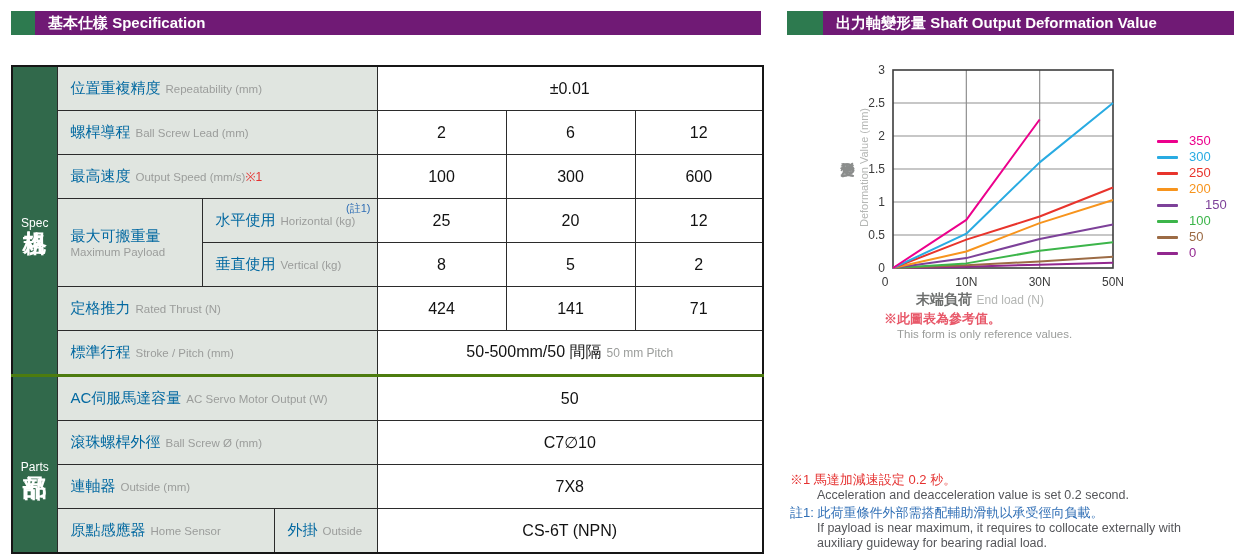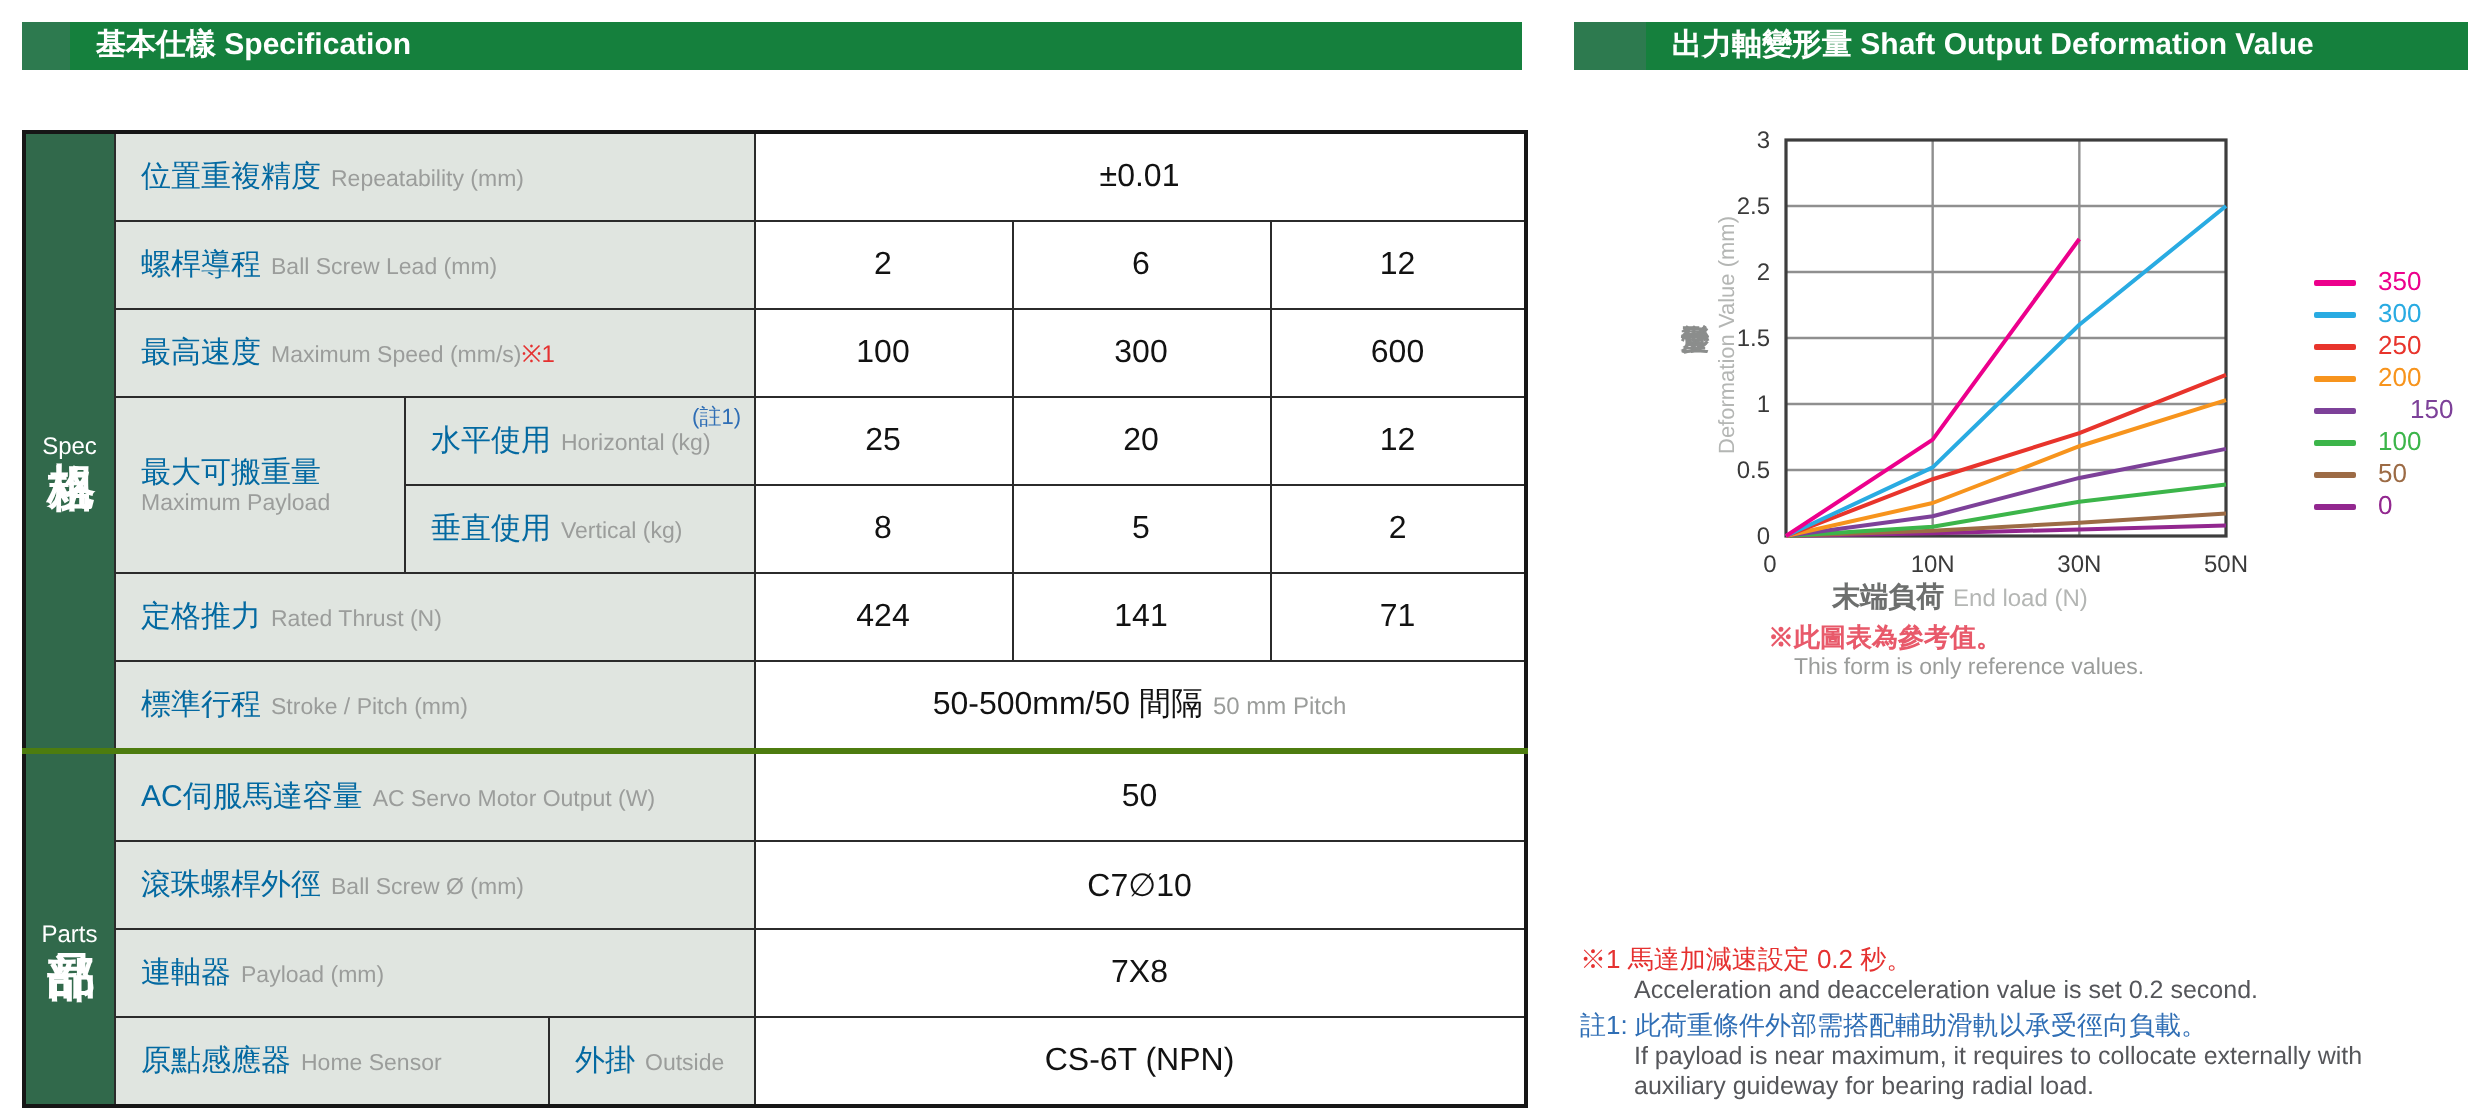--- a/index.html
+++ b/index.html
@@ -3,21 +3,21 @@
 <meta charset="utf-8">
 <style>
   html,body{margin:0;padding:0;}
   body{
     width:1234px;height:560px;background:#ffffff;position:relative;
     font-family:"Liberation Sans",sans-serif;overflow:hidden;
   }
   
   .hdr{position:absolute;display:flex;height:24px;}
   .hdr .sq{background:#2d7a4f;}
-  .hdr .bar{background:#15803d;color:#fff;font-weight:bold;font-size:15px;
+  .hdr .bar{background:#701a75;color:#fff;font-weight:bold;font-size:15px;
     line-height:24px;padding-left:13px;flex:1;white-space:nowrap;}
   #hdr-left{left:11px;top:11px;width:750px;}
   #hdr-left .sq{width:24px;}
   #hdr-right{left:787px;top:11px;width:506px;}
   #hdr-right .sq{width:36px;}
   
   table.spec{position:absolute;left:11px;top:65px;width:751px;
     border-collapse:collapse;table-layout:fixed;border:2px solid #161616;}
   .spec td{border:1px solid #2b2b2b;height:43px;padding:0;vertical-align:middle;}
   .spec tr.secsplit td{border-top:3px solid #4d7c0f;}
@@ -96,21 +96,21 @@
   <tr>
     <td class="lab" colspan="3">
       <span class="lc">螺桿導程</span><span class="le">Ball Screw Lead (mm)</span>
     </td>
     <td class="val">2</td>
     <td class="val">6</td>
     <td class="val">12</td>
   </tr>
   <tr>
     <td class="lab" colspan="3">
-      <span class="lc">最高速度</span><span class="le">Maximum Speed (mm/s)</span><span class="lnote-red">※1</span>
+      <span class="lc">最高速度</span><span class="le">Output Speed (mm/s)</span><span class="lnote-red">※1</span>
     </td>
     <td class="val">100</td>
     <td class="val">300</td>
     <td class="val">600</td>
   </tr>
   <tr>
     <td class="lab" rowspan="2">
       <div class="lc">最大可搬重量</div>
       <div class="le2">Maximum Payload</div>
     </td>
@@ -159,21 +159,21 @@
     <td class="val" colspan="3">50</td>
   </tr>
   <tr>
     <td class="lab" colspan="3">
       <span class="lc">滾珠螺桿外徑</span><span class="le">Ball Screw Ø (mm)</span>
     </td>
     <td class="val" colspan="3">C7∅10</td>
   </tr>
   <tr>
     <td class="lab" colspan="3">
-      <span class="lc">連軸器</span><span class="le">Payload (mm)</span>
+      <span class="lc">連軸器</span><span class="le">Outside (mm)</span>
     </td>
     <td class="val" colspan="3">7X8</td>
   </tr>
   <tr>
     <td class="lab" colspan="2">
       <span class="lc">原點感應器</span><span class="le">Home Sensor</span>
     </td>
     <td class="lab">
       <span class="lc">外掛</span><span class="le">Outside</span>
     </td>

